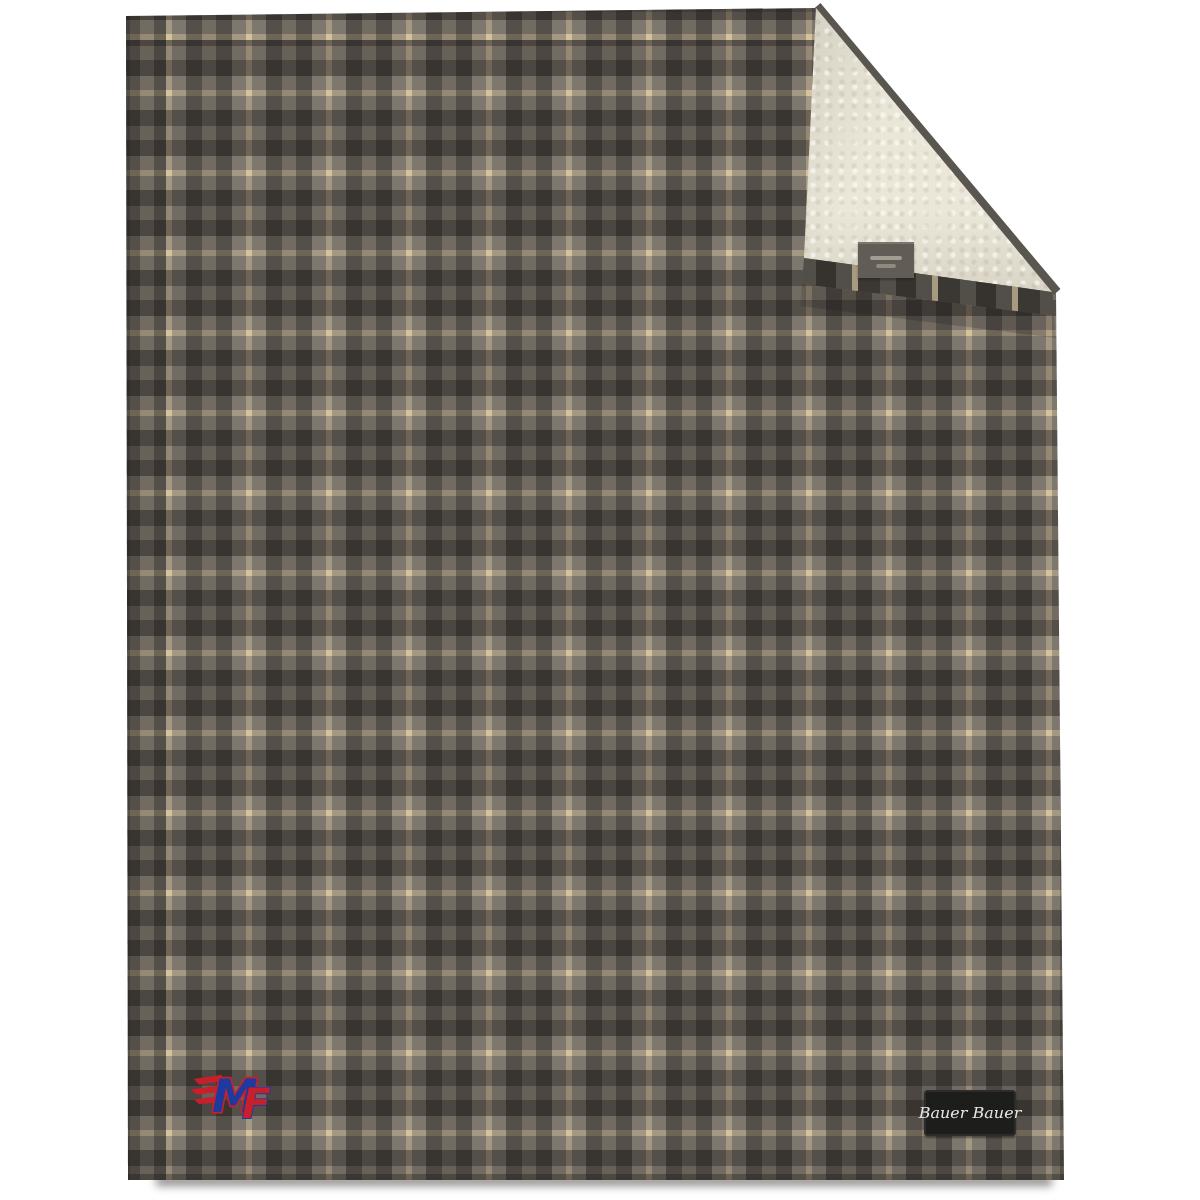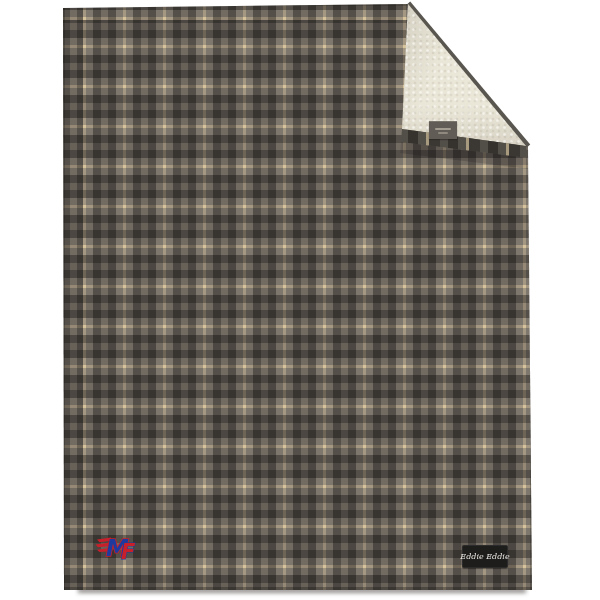--- a/index.html
+++ b/index.html
@@ -143,21 +143,21 @@
   <div class="sherpa-fold"></div>
   <div class="fold-crease-shadow"></div>
   <div class="fold-crease"></div>
 
   <div class="care-tag">
     <div class="bar b1"></div>
     <div class="bar b2"></div>
   </div>
 
   <div class="brand-tag">
-    <span class="label">Eddie Eddie</span>
+    <span class="label">Bauer Bauer</span>
   </div>
 
   <svg class="mf-logo" viewBox="0 0 46 33">
 
     <path d="M2 8.5 L16 6.4 L16 9.8 L4.5 11.2 Z" style="fill: var(--logo-red);"></path>
     <path d="M0.5 13.6 L16 11.6 L16 15.0 L3 16.2 Z" style="fill: var(--logo-red);"></path>
     <path d="M2 18.8 L16 16.8 L16 20.2 L4.5 21.0 Z" style="fill: var(--logo-red);"></path>
 
     <text x="11" y="25" font-family="DejaVu Sans, sans-serif" font-size="23" font-weight="bold" font-style="italic" paint-order="stroke" stroke-width="1.6" style="fill: var(--logo-blue); stroke: var(--logo-red);">M</text>
     <text x="26" y="28" font-family="DejaVu Sans, sans-serif" font-size="21" font-weight="bold" font-style="italic" paint-order="stroke" stroke-width="0.9" style="fill: var(--logo-red); stroke: var(--logo-blue);">F</text>

